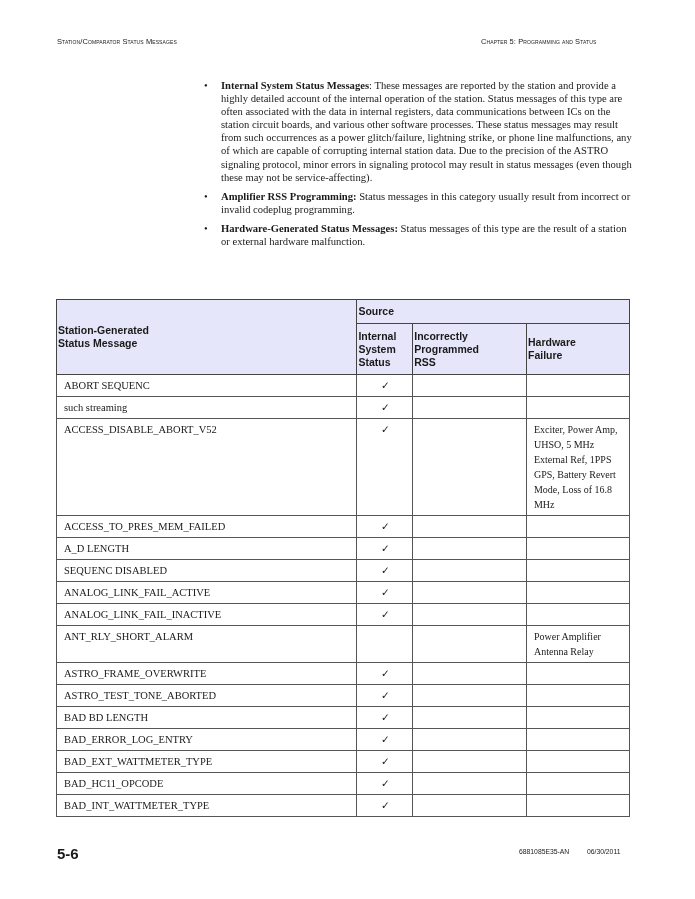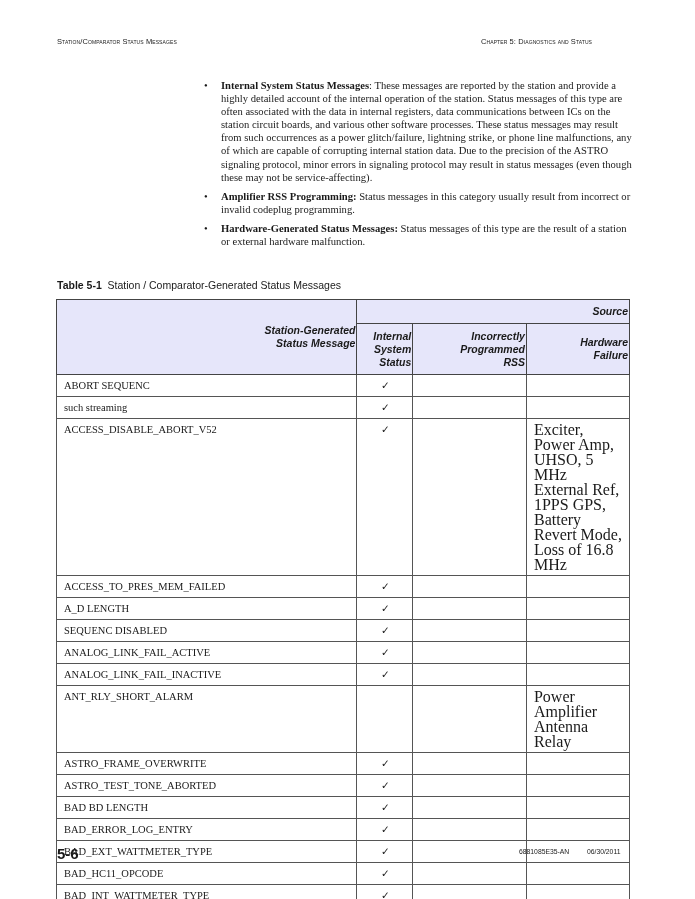--- a/index.html
+++ b/index.html
@@ -12,59 +12,56 @@
 
   .bullets { position: absolute; left: 188px; top: 79px; width: 430px; font-family: "Liberation Serif", serif; font-size: 10.6px; line-height: 13.1px; }
   .bullet { position: relative; padding-left: 17px; margin-bottom: 6px; }
   .bullet .dot { position: absolute; left: 0; top: 0; }
   .bullet b { font-weight: bold; }
 
   .caption { position: absolute; left: 41px; top: 279px; font-family: "Liberation Sans", sans-serif; font-size: 10.5px; }
   .caption b { font-weight: bold; }
 
   table.status { position: absolute; left: 40px; top: 299px; width: 574px; border-collapse: collapse; font-family: "Liberation Serif", serif; font-size: 10.5px; }
-  table.status th { background: #e6e6fa; font-family: "Liberation Sans", sans-serif; font-weight: bold; font-size: 10.5px; text-align: right; vertical-align: middle; border: 1px solid #444; line-height: 13px; font-style: italic; }
+  table.status th { background: #e6e6fa; font-family: "Liberation Sans", sans-serif; font-weight: bold; font-size: 10.5px; text-align: left; vertical-align: middle; border: 1px solid #444; line-height: 13px; }
   table.status td { border: 1px solid #555; vertical-align: top; padding: 3px 6px 3px 7px; line-height: 15px; }
   table.status tr.r-std td { height: 15px; }
   td.chk { text-align: center; }
-  td.hw { font-size: 16px; line-height: 15.2px; }
+  td.hw { font-size: 10px; line-height: 15.2px; }
   .col1 { width: 280px; }
   .col2 { width: 52px; }
   .col3 { width: 106px; }
   .col4 { width: 96px; }
 
   .footer-page { position: absolute; left: 41px; top: 845px; font-family: "Liberation Sans", sans-serif; font-weight: bold; font-size: 15px; }
   .footer-doc { position: absolute; left: 503px; top: 848px; font-family: "Liberation Sans", sans-serif; font-size: 6.8px; word-spacing: 4px; }
 </style>
 </head>
 <body>
 
 <div class="page">
 
   <div class="hdr hdr-left">Station/Comparator Status Messages</div>
-  <div class="hdr hdr-right">Chapter 5: Diagnostics and Status</div>
+  <div class="hdr hdr-right">Chapter 5: Programming and Status</div>
 
   <div class="bullets">
     <div class="bullet">
       <span class="dot">•</span>
       <b>Internal System Status Messages</b><span>:</span><span> These messages are reported by the station and provide a highly detailed account of the internal operation of the station. Status messages of this type are often associated with the data in internal registers, data communications between ICs on the station circuit boards, and various other software processes. These status messages may result from such occurrences as a power glitch/failure, lightning strike, or phone line malfunctions, any of which are capable of corrupting internal station data. Due to the precision of the ASTRO signaling protocol, minor errors in signaling protocol may result in status messages (even though these may not be service-affecting).</span>
     </div>
     <div class="bullet">
       <span class="dot">•</span>
       <b>Amplifier RSS Programming:</b><span> Status messages in this category usually result from incorrect or invalid codeplug programming.</span>
     </div>
     <div class="bullet">
       <span class="dot">•</span>
       <b>Hardware-Generated Status Messages:</b><span> Status messages of this type are the result of a station or external hardware malfunction.</span>
     </div>
   </div>
 
-  <div class="caption">
-    <b>Table 5-1</b>&nbsp;&nbsp;<span>Station / Comparator-Generated Status Messages</span>
-  </div>
 
   <table class="status">
     <colgroup>
       <col class="col1">
         <col class="col2">
         <col class="col3">
         <col class="col4">
     </colgroup>
     <thead>
       <tr style="height:24px">

